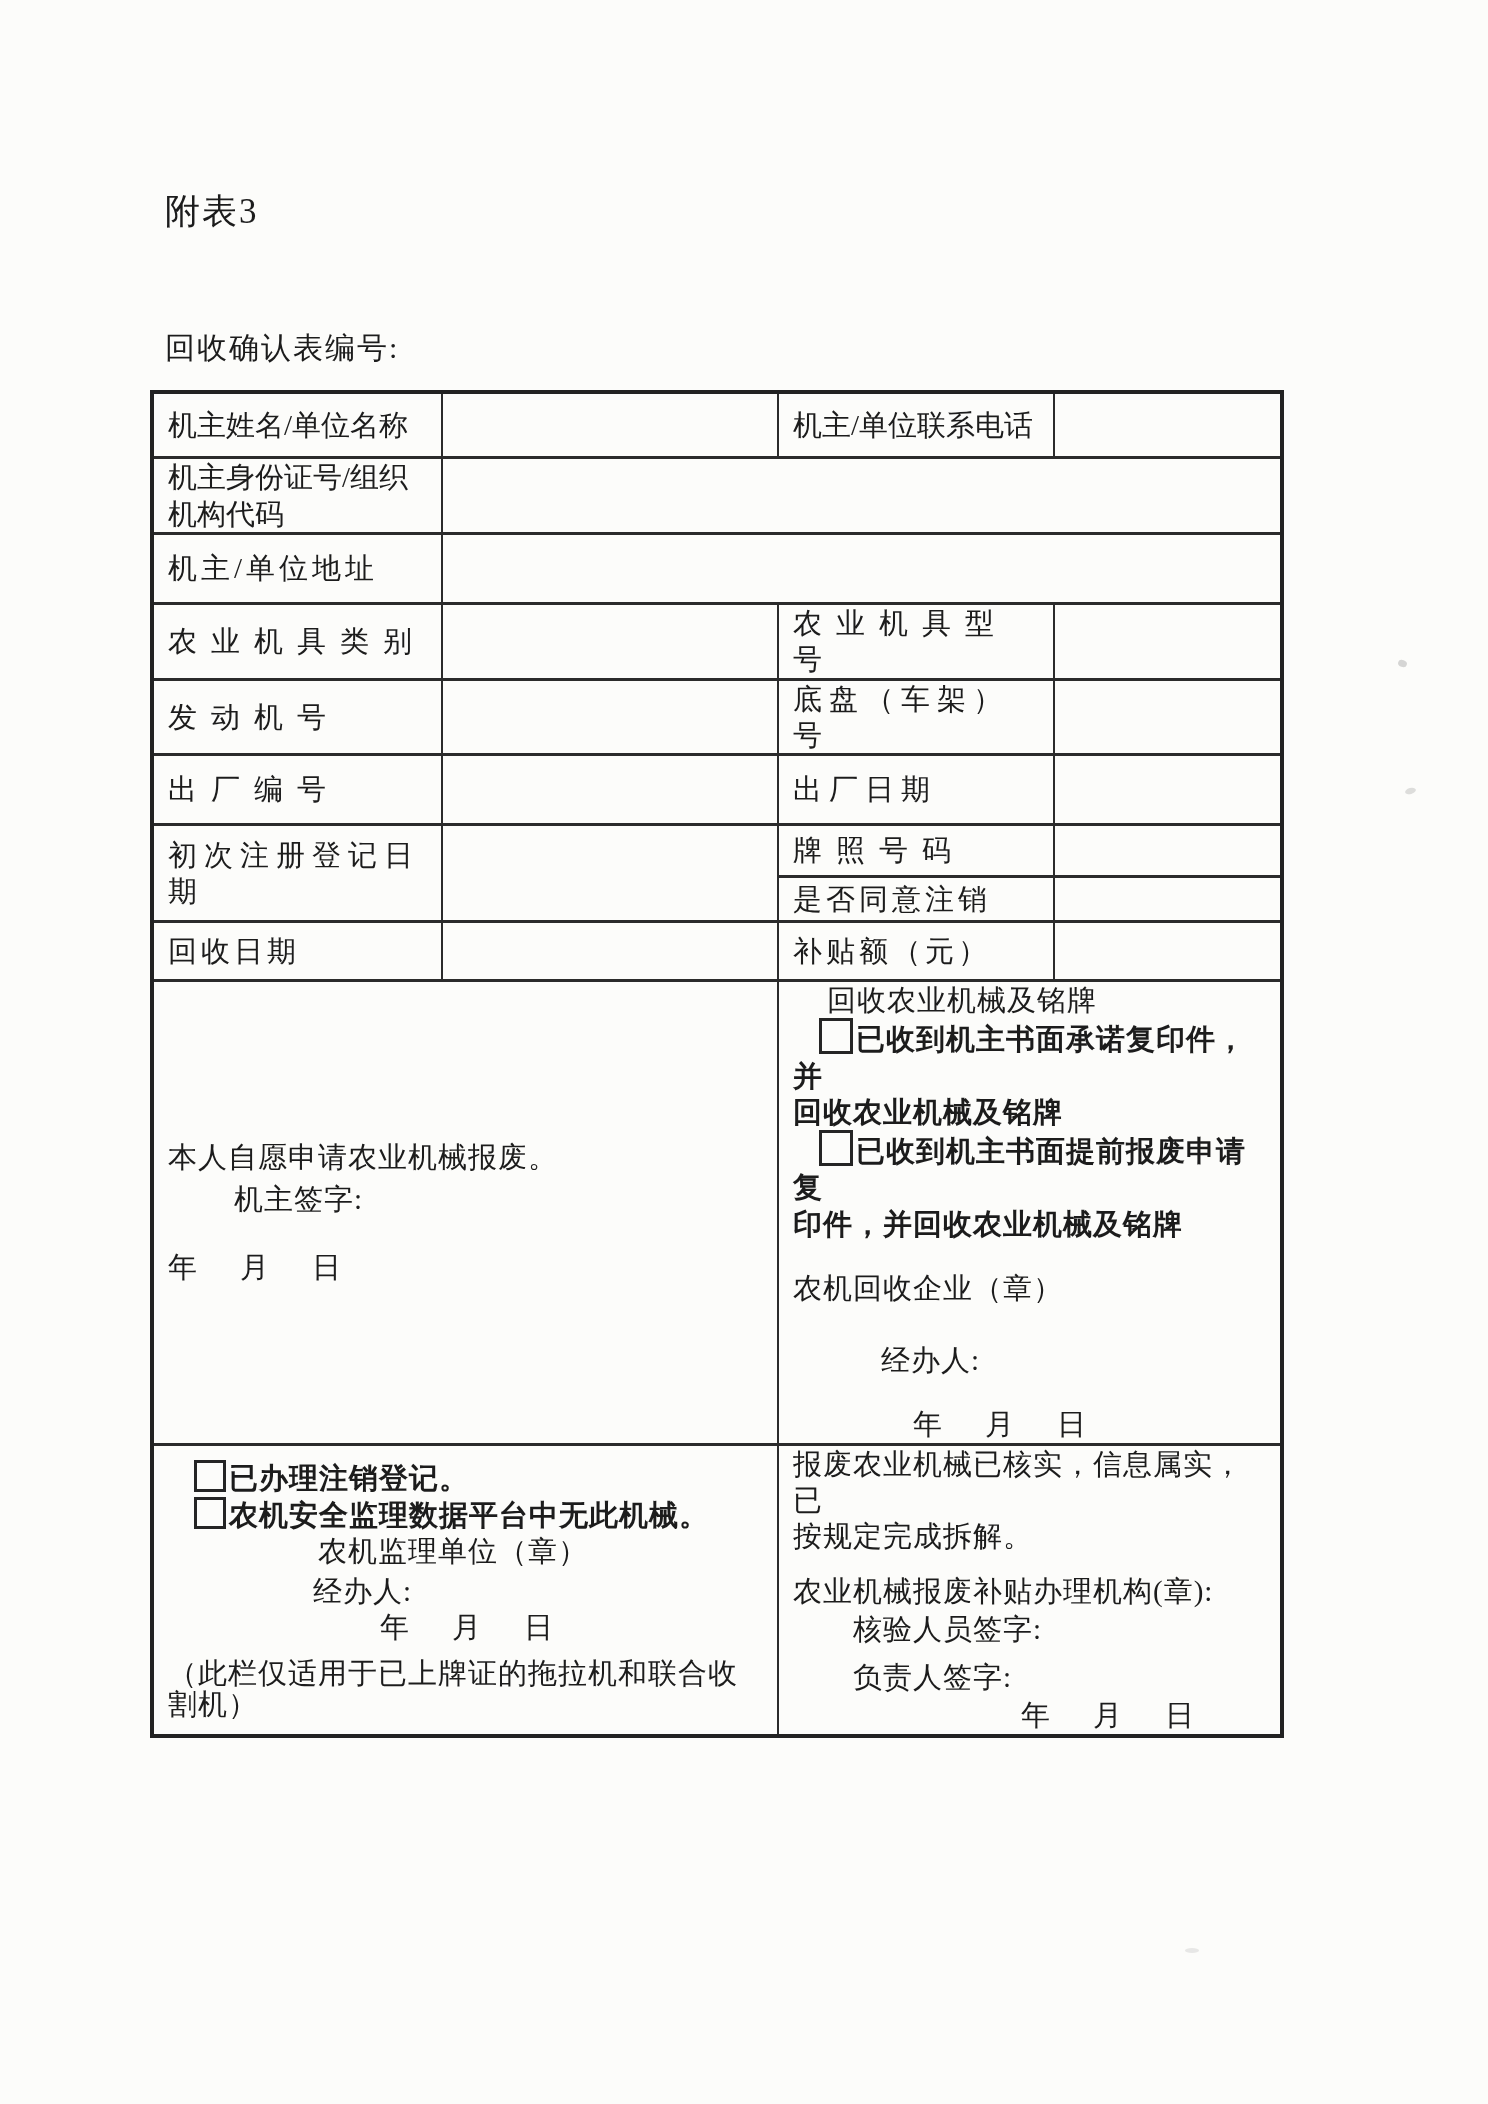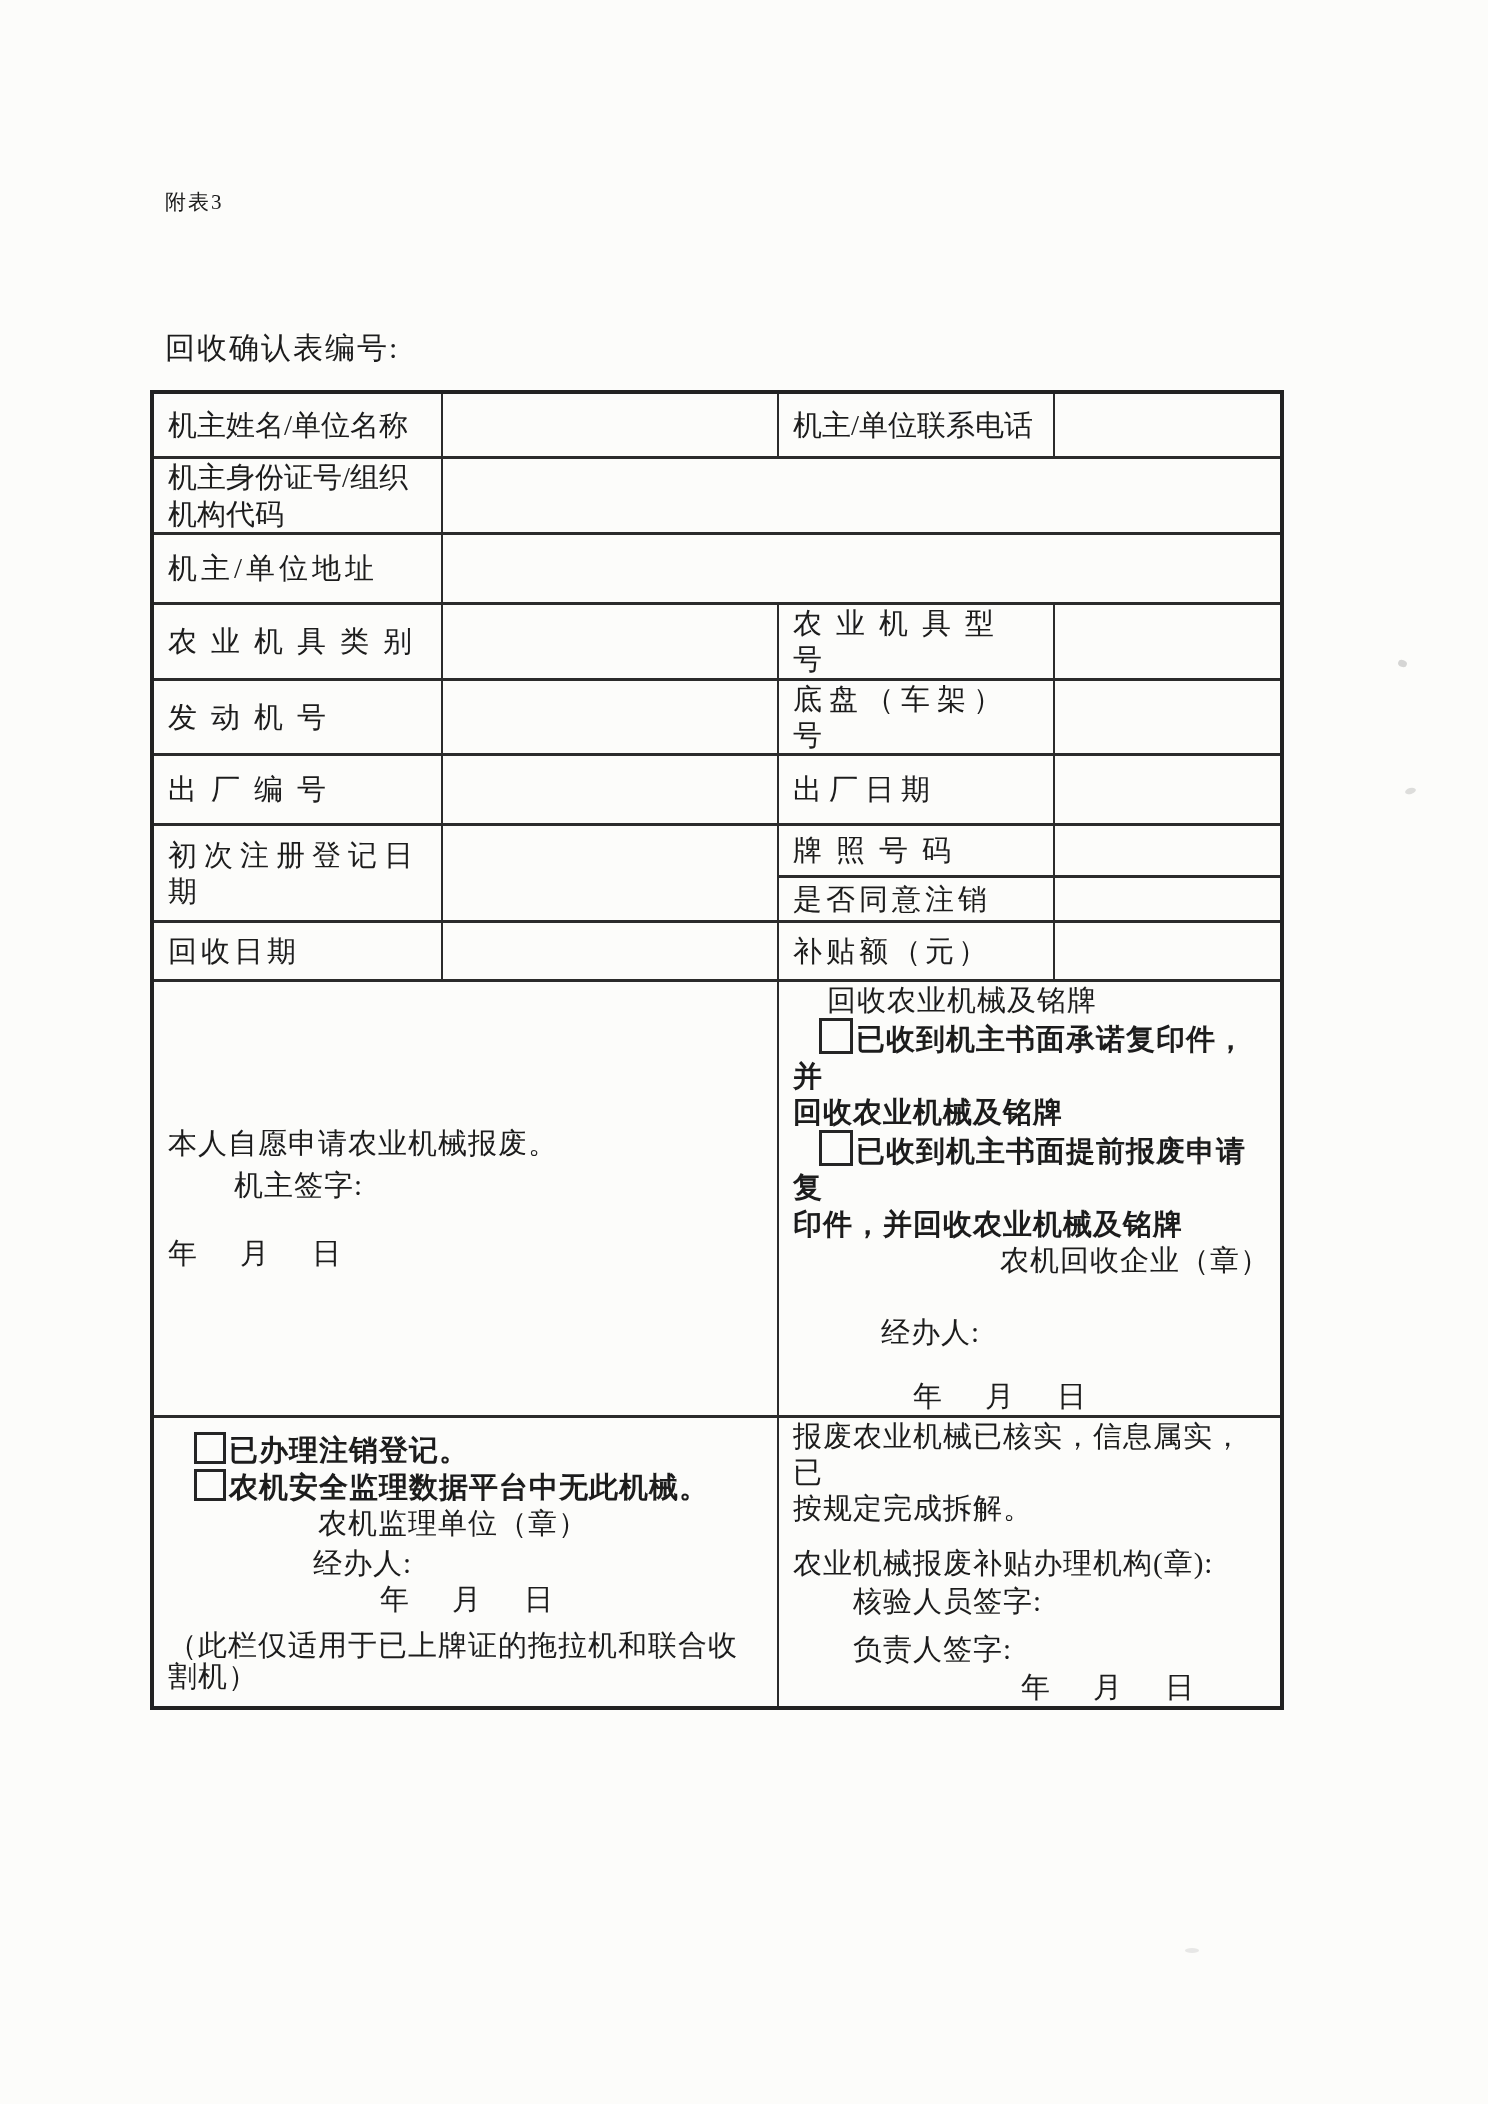--- a/index.html
+++ b/index.html
@@ -6,21 +6,21 @@
   .sheet{
     position:relative;
     width:1488px;height:2104px;
     margin:0 auto;
     background:#fcfcfa;
     font-family:"Liberation Serif","DejaVu Serif",serif;
     color:#1c1c1c;
     overflow:hidden;
   }
   
-  .appendix{position:absolute;left:165px;top:188px;font-size:21px;letter-spacing:2px;}
+  .appendix{position:absolute;left:165px;top:188px;font-size:35px;letter-spacing:2px;}
   .doc-title{
     position:absolute;left:150px;top:246px;width:1130px;
     text-align:center;font-size:50px;letter-spacing:3px;white-space:nowrap;
   }
   .doc-title .em{font-weight:bold;}
   .form-no{position:absolute;left:165px;top:328px;font-size:30px;letter-spacing:2px;}
 
   
   table.form{
     position:absolute;left:150px;top:390px;width:1130px;
@@ -49,21 +49,21 @@
   
   td.sec{vertical-align:top;font-size:30px;letter-spacing:1px;}
   td.owner-cell{height:422px;padding:106px 14px 0 14px;}
   .owner-line2{margin-top:6px;text-indent:66px;}
   .owner-date{margin-top:32px;}
 
   td.recycler-cell{padding:38px 10px 0 8px;line-height:36px;}
   .plain-item{margin:0;text-indent:34px;}
   .cb-para{margin:0;text-indent:26px;font-weight:bold;}
   .cb-para .txt{white-space:pre-line;}
-  .recycler-seal{text-align:right;}
+  .recycler-seal{margin-top:28px;}
   .recycler-operator{margin-top:36px;text-indent:88px;}
   .recycler-date{margin-top:28px;text-indent:120px;}
 
   td.supervision-cell{padding:20px 10px 0 10px;font-size:28px;line-height:33px;}
   .sup-seal{text-indent:150px;}
   .sup-operator{margin-top:4px;text-indent:145px;}
   .sup-date{text-indent:212px;}
   .sup-note{margin-top:12px;line-height:31px;white-space:pre-line;}
 
   td.subsidy-cell{padding:30px 10px 0 8px;font-size:30px;line-height:40px;}

